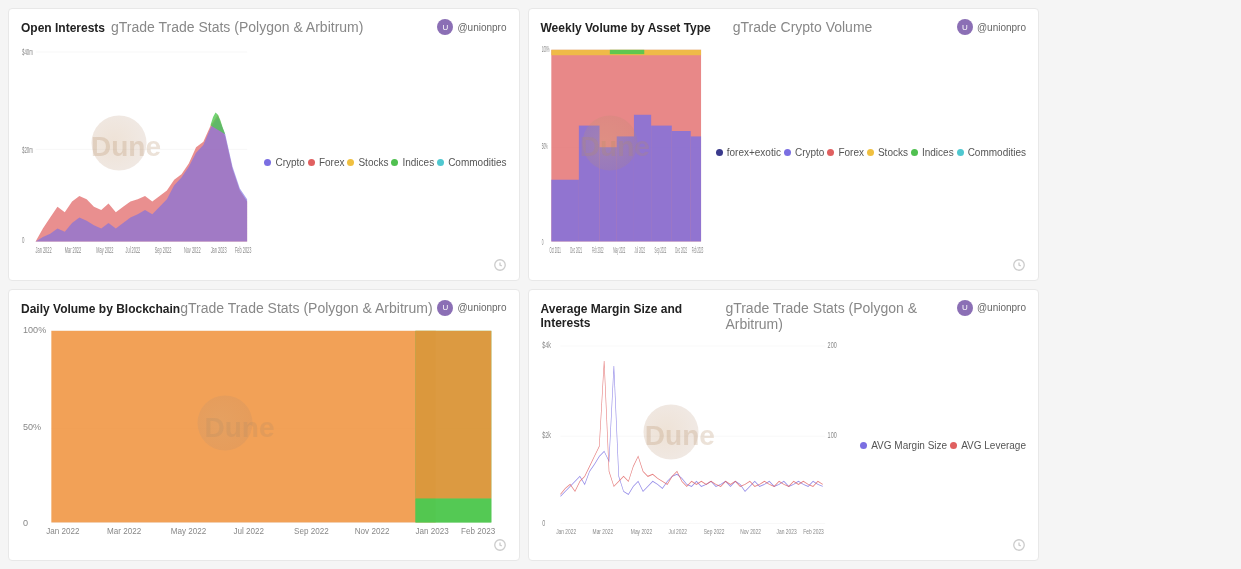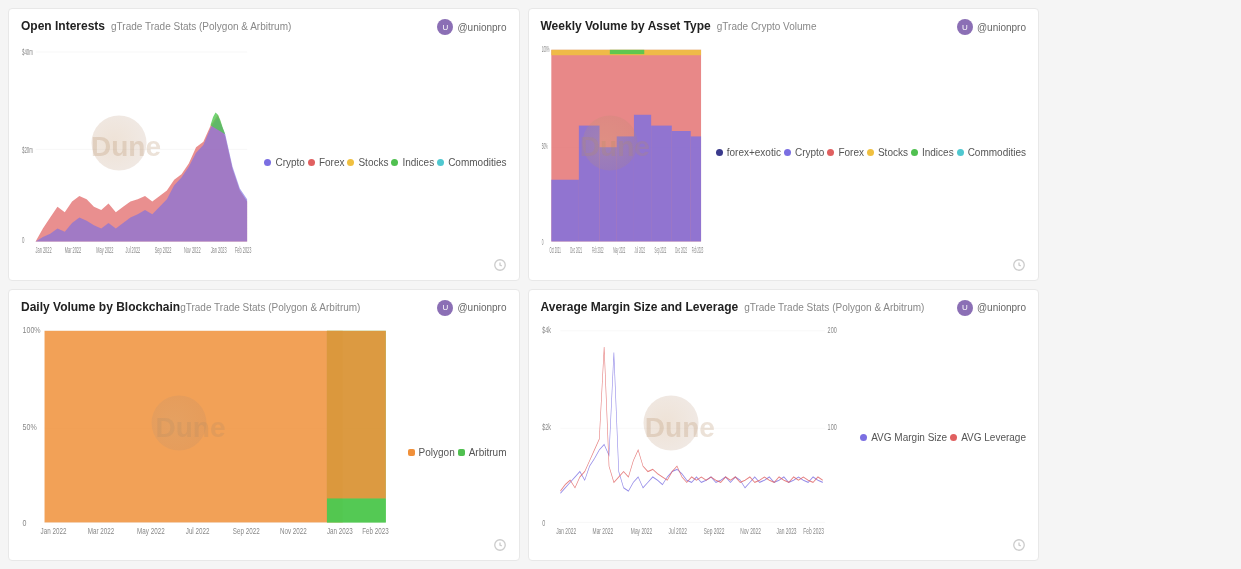--- a/index.html
+++ b/index.html
@@ -38,21 +38,21 @@
     .panel-title-group {
       display: flex;
       flex-direction: column;
     }
     .panel-title {
       font-weight: 700;
       font-size: 12px;
       color: #222;
     }
     .panel-subtitle {
-      font-size: 10px;
+      font-size: 14px;
       color: #888;
     }
     .panel-author {
       display: flex;
       align-items: center;
       gap: 4px;
       font-size: 10px;
       color: #666;
     }
     .avatar {
@@ -215,21 +215,21 @@
       <svg class="clock-icon" viewBox="0 0 16 16" fill="none" stroke="#ccc" stroke-width="1.5">
         <circle cx="8" cy="8" r="6"></circle>
         <polyline points="8,5 8,8 10,9"></polyline>
       </svg>
     </div>
   </div>
 
   <div class="panel">
     <div class="panel-header">
       <div class="panel-title-group">
-        <div style="display:flex;align-items:baseline;gap:6px;">
+        <div style="display:flex;align-items:baseline;gap:22px;">
           <span class="panel-title">Weekly Volume by Asset Type</span>
           <span class="panel-subtitle">gTrade Crypto Volume</span>
         </div>
       </div>
       <div class="panel-author">
         <div class="avatar">U</div>
         <span>@unionpro</span>
       </div>
     </div>
     <div class="chart-area">
@@ -342,44 +342,34 @@
           <text x="148" y="198" font-size="8" fill="#888">May 2022</text>
           <text x="210" y="198" font-size="8" fill="#888">Jul 2022</text>
           <text x="270" y="198" font-size="8" fill="#888">Sep 2022</text>
           <text x="330" y="198" font-size="8" fill="#888">Nov 2022</text>
           <text x="390" y="198" font-size="8" fill="#888">Jan 2023</text>
           <text x="435" y="198" font-size="8" fill="#888">Feb 2023</text>
         </svg>
         <div class="dune-circle" style="left:42%;top:48%;width:55px;height:55px;"></div>
         <div class="dune-watermark" style="left:45%;font-size:28px;">Dune</div>
       </div>
-      <div class="legend" style="padding-top:50px;">
-        <div class="legend-item">
-          <div class="legend-dot" style="background:#f0903a;border-radius:2px;"></div>
-          <span>Polygon</span>
-        </div>
-        <div class="legend-item">
-          <div class="legend-dot" style="background:#50c050;border-radius:2px;"></div>
-          <span>Arbitrum</span>
-        </div>
-      </div>
     </div>
     <div class="panel-footer">
       <svg class="clock-icon" viewBox="0 0 16 16" fill="none" stroke="#ccc" stroke-width="1.5">
         <circle cx="8" cy="8" r="6"></circle>
         <polyline points="8,5 8,8 10,9"></polyline>
       </svg>
     </div>
   </div>
 
   <div class="panel">
     <div class="panel-header">
       <div class="panel-title-group">
         <div style="display:flex;align-items:baseline;gap:6px;">
-          <span class="panel-title">Average Margin Size and Leverage</span>
+          <span class="panel-title">Average Margin Size and Interests</span>
           <span class="panel-subtitle">gTrade Trade Stats (Polygon &amp; Arbitrum)</span>
         </div>
       </div>
       <div class="panel-author">
         <div class="avatar">U</div>
         <span>@unionpro</span>
       </div>
     </div>
     <div class="chart-area">
       <div class="chart-canvas">

